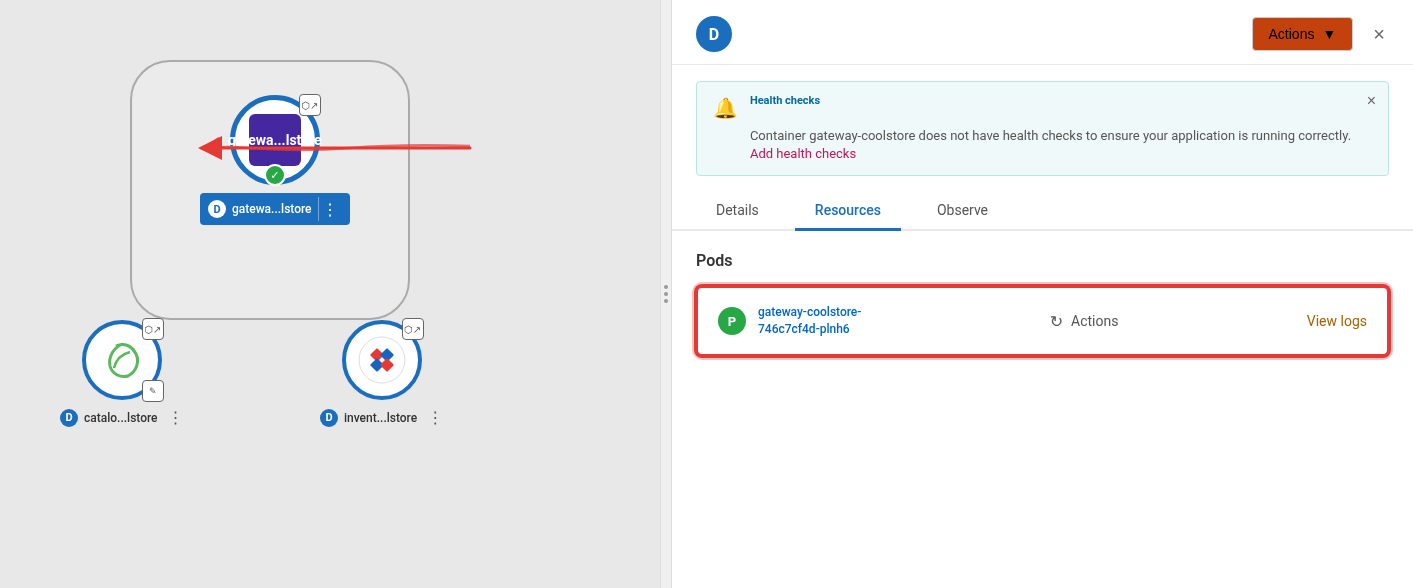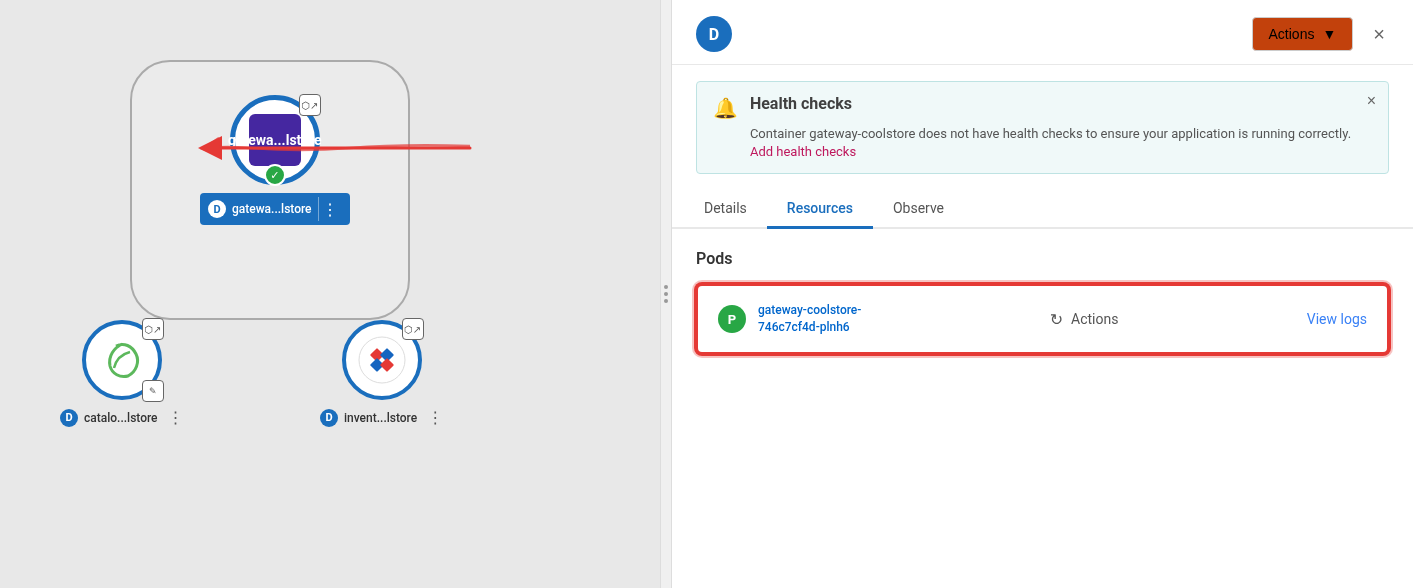--- a/index.html
+++ b/index.html
@@ -332,23 +332,23 @@
       flex-shrink: 0;
       margin-top: 2px;
     }
 
     .alert-content {
       flex: 1;
     }
 
     .alert-title {
       font-weight: 700;
-      font-size: 16px;
-      color: #404040;
-      margin-bottom: 12px;
+      font-size: 11px;
+      color: #0369a1;
+      margin-bottom: 20px;
     }
 
     .alert-text {
       font-size: 13px;
       color: #555;
       line-height: 1.4;
     }
 
     .alert-link {
       color: #be185d;
@@ -362,22 +362,22 @@
       cursor: pointer;
       color: #666;
       position: absolute;
       top: 10px;
       right: 12px;
     }
 
     
     .tabs-bar {
       display: flex;
-      gap: 0;
-      padding: 0 12px;
+      gap: 16px;
+      padding: 0 24px;
       border-bottom: 2px solid #e8e8e8;
     }
 
     .tab {
       padding: 10px 20px;
       font-size: 14px;
       cursor: pointer;
       color: #555;
       border-bottom: 3px solid transparent;
       margin-bottom: -2px;
@@ -453,21 +453,21 @@
       color: #555;
       font-size: 14px;
     }
 
     .running-icon {
       font-size: 16px;
       color: #555;
     }
 
     .pod-right {
-      color: #3b82f6;
+      color: #a16207;
       font-size: 14px;
       cursor: pointer;
       text-decoration: none;
     }
   </style>
 </head>
 <body>
 
 <div class="left-panel">
   <div class="topology-canvas">

